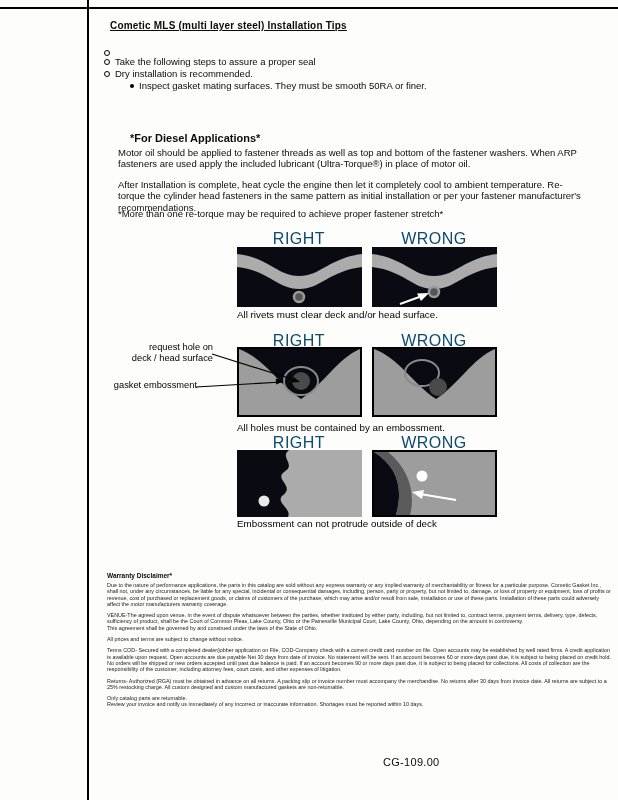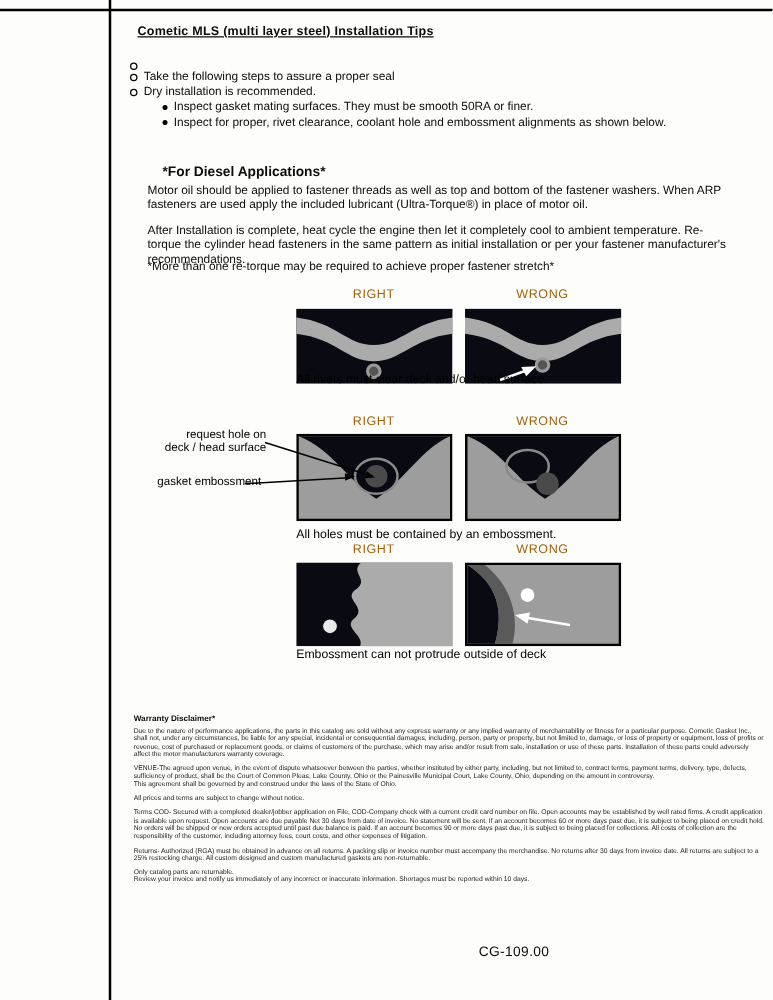--- a/index.html
+++ b/index.html
@@ -22,21 +22,21 @@
   .obullet{width:4px;height:4px;border:1px solid #000;border-radius:50%;margin:3.5px 5px 0 0;flex:0 0 auto}
   .sub{margin-left:26px}
   .fbullet{width:4px;height:4px;background:#000;border-radius:50%;margin:3.5px 5px 0 0;flex:0 0 auto}
 
   .h2{position:absolute;left:118px;top:120px;margin:12px;font-size:11px;font-weight:bold}
   .para{position:absolute;left:118px;width:466px;font-size:9.5px;line-height:11.8px}
   .p1{top:137px}
   .p2{top:169px}
   .note{position:absolute;left:118px;top:208px;font-size:9.5px}
 
-  .dlabel{position:absolute;width:80px;text-align:center;font-size:10px;letter-spacing:.5px;color:#a16207}
+  .dlabel{position:absolute;width:80px;text-align:center;font-size:16px;letter-spacing:.5px;color:#0c4a6e}
   .panel{position:absolute;width:125px}
   .caption{position:absolute;left:237px;font-size:9.8px;line-height:12px;color:#000}
 
   .sidelabel{position:absolute;font-size:9.3px;line-height:11px;text-align:right;color:#000}
   .overlay{position:absolute;left:108px;top:344px;z-index:5;pointer-events:none}
 
   .disclaimer{position:absolute;left:107px;top:572px;width:506px}
   .disc-h{font-size:6.5px;font-weight:bold;margin:0 0 3px 0}
   .disc-p{font-size:5.4px;line-height:6.3px;margin:5px 0 0 0;text-align:left;color:#1c1c1c}
   .disc-p.tight{margin-top:0}
@@ -62,24 +62,20 @@
       <span class="txt">Take the following steps to assure a proper seal</span>
     </div>
     <div class="b">
       <span class="obullet"></span>
       <span class="txt">Dry installation is recommended.</span>
     </div>
     <div class="b sub">
       <span class="fbullet"></span>
       <span class="txt">Inspect gasket mating surfaces.  They must be smooth 50RA or finer.</span>
     </div>
-    <div class="b sub">
-      <span class="fbullet"></span>
-      <span class="txt">Inspect for proper, rivet clearance, coolant hole and embossment alignments as shown below.</span>
-    </div>
   </div>
 
   <h2 class="h2">*For Diesel Applications*</h2>
   <p class="para p1">Motor oil should be applied to fastener threads as well as top and bottom of the fastener washers. When ARP fasteners are used apply the included lubricant (Ultra-Torque®) in place of motor oil.</p>
   <p class="para p2">After Installation is complete, heat cycle the engine then let it completely cool to ambient temperature. Re-torque the cylinder head fasteners in the same pattern as initial installation or per your fastener manufacturer's recommendations.</p>
   <div class="note">*More than one re-torque may be required to achieve proper fastener stretch*</div>
 
   <div class="dlabel" style="left:259px;top:230px">RIGHT</div>
   <div class="dlabel" style="left:394px;top:230px">WRONG</div>
 
@@ -94,30 +90,30 @@
   <div class="panel" style="left:372px;top:247px;height:60px">
     <svg width="125" height="60">
       <rect width="125" height="60" fill="#0a0a12"></rect>
       <path d="M0,0 H125 V20 C92,24 84,42 62,42 C40,42 33,24 0,20 Z" fill="#ababab"></path>
       <path d="M0,0 H125 V7 C92,11 84,29 62,29 C40,29 33,11 0,7 Z" fill="#0a0a12"></path>
       <circle cx="62" cy="45" r="5" fill="#555" stroke="#9a9a9a" stroke-width="2.5"></circle>
       <line x1="28" y1="57" x2="50" y2="49" stroke="#fff" stroke-width="2"></line>
       <polygon points="57,46 45,46.5 49,54" fill="#fff"></polygon>
     </svg>
   </div>
-  <div class="caption" style="top:298px">All rivets must clear deck and/or head surface.</div>
+  <div class="caption" style="top:309px">All rivets must clear deck and/or head surface.</div>
 
   <div class="dlabel" style="left:259px;top:332px">RIGHT</div>
   <div class="dlabel" style="left:394px;top:332px">WRONG</div>
 
   <div class="sidelabel" style="left:110px;top:342px;width:103px">
     <div>request hole on</div>
     <div>deck / head surface</div>
   </div>
-  <div class="sidelabel" style="left:122px;top:380px;width:87px">gasket embossment</div>
+  <div class="sidelabel" style="left:110px;top:380px;width:87px">gasket embossment</div>
 
   <svg class="overlay" width="200" height="56">
     <line x1="104" y1="10" x2="190" y2="37" stroke="#000" stroke-width="1.2"></line>
     <polygon points="192,38 183.5,38.5 185.3,32.8" fill="#000"></polygon>
     <line x1="88" y1="43" x2="174" y2="38" stroke="#000" stroke-width="1.2"></line>
     <polygon points="176,37 168.2,40.5 167.8,34.5" fill="#000"></polygon>
   </svg>
 
   <div class="panel" style="left:237px;top:347px;height:70px">
     <svg width="125" height="70">

